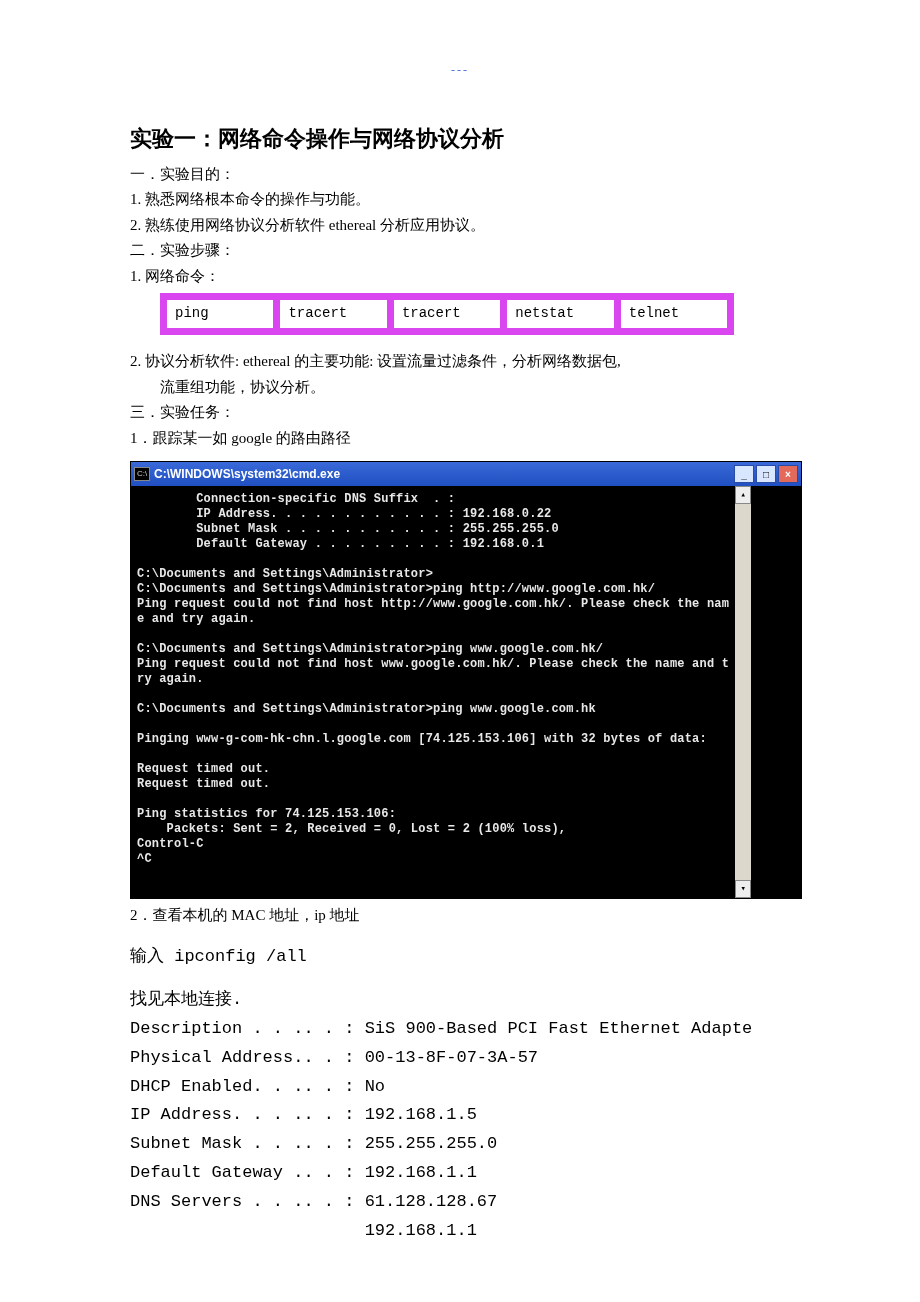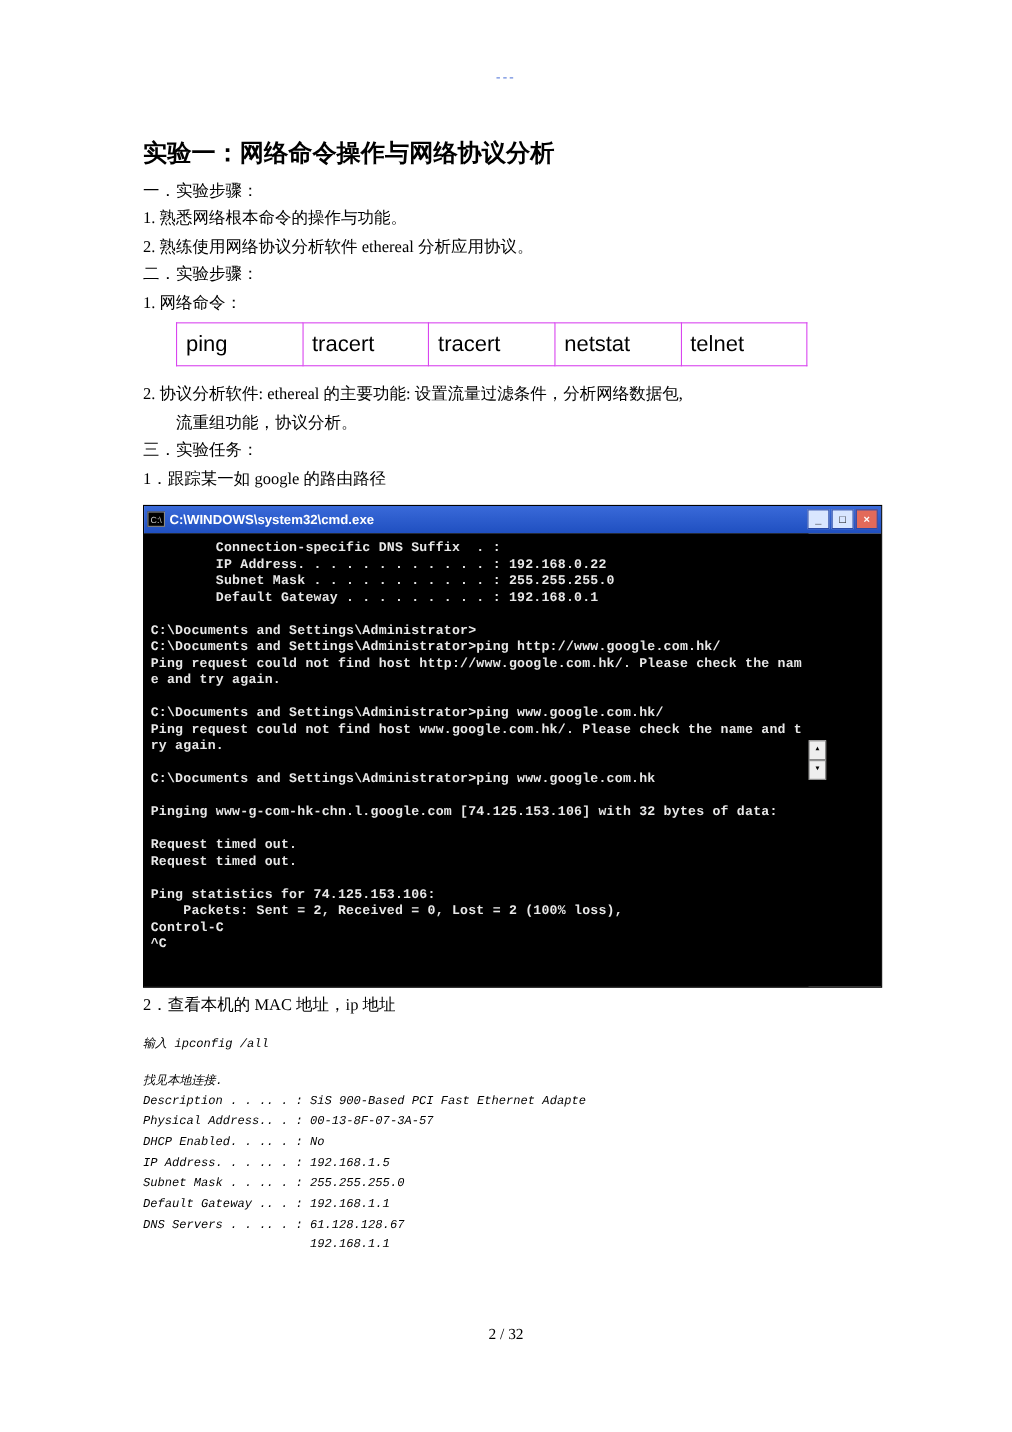--- a/index.html
+++ b/index.html
@@ -27,24 +27,24 @@
   }
   .section {
     margin: 0;
   }
   table.cmds {
     border-collapse: collapse;
     margin: 4px 0 14px 30px;
     width: 87%;
   }
   table.cmds td {
-    border: 1px solid #d946ef;
+    border: 7px solid #d946ef;
     padding: 2px 8px;
-    font-family: Liberation Sans, sans-serif;
-    font-size: 20px;
+    font-family: Liberation Mono, monospace;
+    font-size: 14px;
     width: 20%;
   }
   .indent {
     margin-left: 30px;
   }
   
   .cmdwin {
     width: 670px;
     margin: 10px 0 0 0;
     border: 1px solid #000;
@@ -103,21 +103,20 @@
     overflow: hidden;
     font-family: "Lucida Console", "Courier New", monospace;
     font-size: 12px;
     font-weight: bold;
     letter-spacing: 0.2px;
     line-height: 1.25;
   }
   .terminal-wrap {
     display: flex;
     background: #000;
-    align-items: center;
   }
   .terminal-wrap .scroll {
     width: 16px;
     background: #dcd8cc;
     display: flex;
     flex-direction: column;
     justify-content: space-between;
   }
   .terminal-wrap .scroll .arrow {
     height: 16px;
@@ -127,40 +126,39 @@
     display: flex;
     align-items: center;
     justify-content: center;
     color: #000;
   }
   .after-cmd {
     margin-top: 4px;
   }
   .ipblock {
     font-family: "Courier New", monospace;
-    font-size: 11px;
+    font-size: 17px;
     line-height: 1.7;
     white-space: pre;
     margin-top: 14px;
-    font-style: italic;
   }
   .footer {
     text-align: center;
     font-size: 14px;
     margin-top: 60px;
   }
 </style>
 </head>
 <body>
 
 <div class="top-mark">---</div>
 
 <h1>实验一：网络命令操作与网络协议分析</h1>
 
-<div class="section">一．实验步骤：</div>
+<div class="section">一．实验目的：</div>
 <div class="section">1.  熟悉网络根本命令的操作与功能。</div>
 <div class="section">2.  熟练使用网络协议分析软件 ethereal 分析应用协议。</div>
 
 <div class="section">二．实验步骤：</div>
 <div class="section">1.  网络命令：</div>
 
 <table class="cmds">
   <tbody>
       <tr>
     <td>ping</td>

